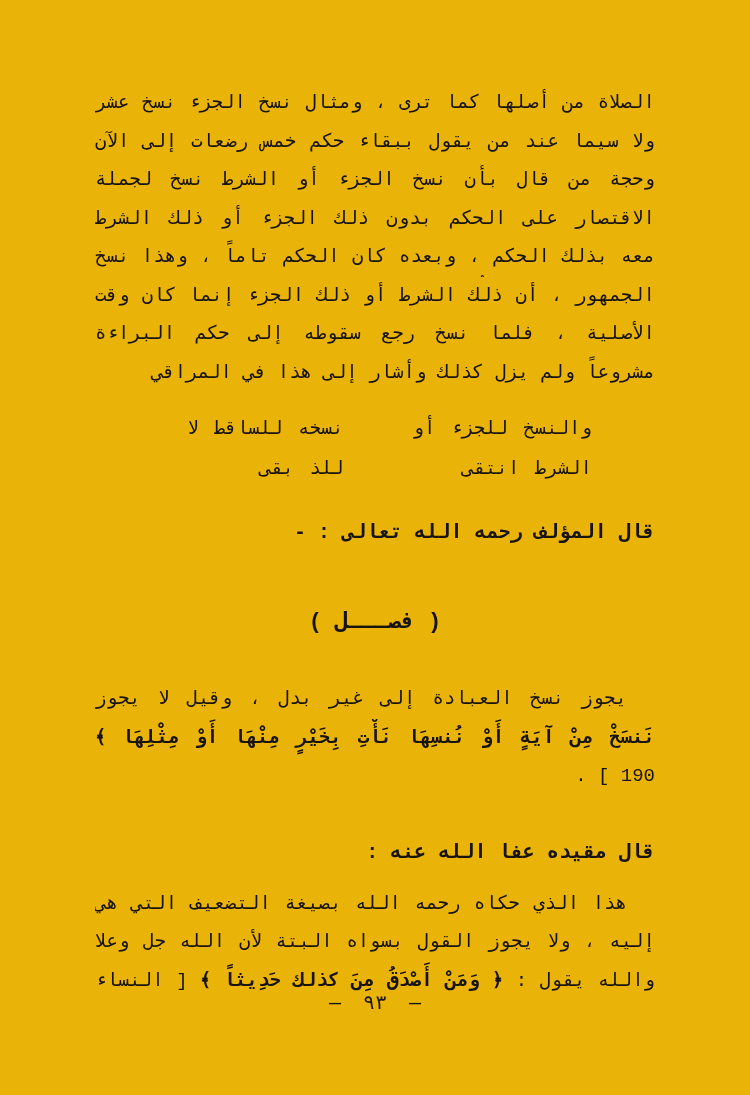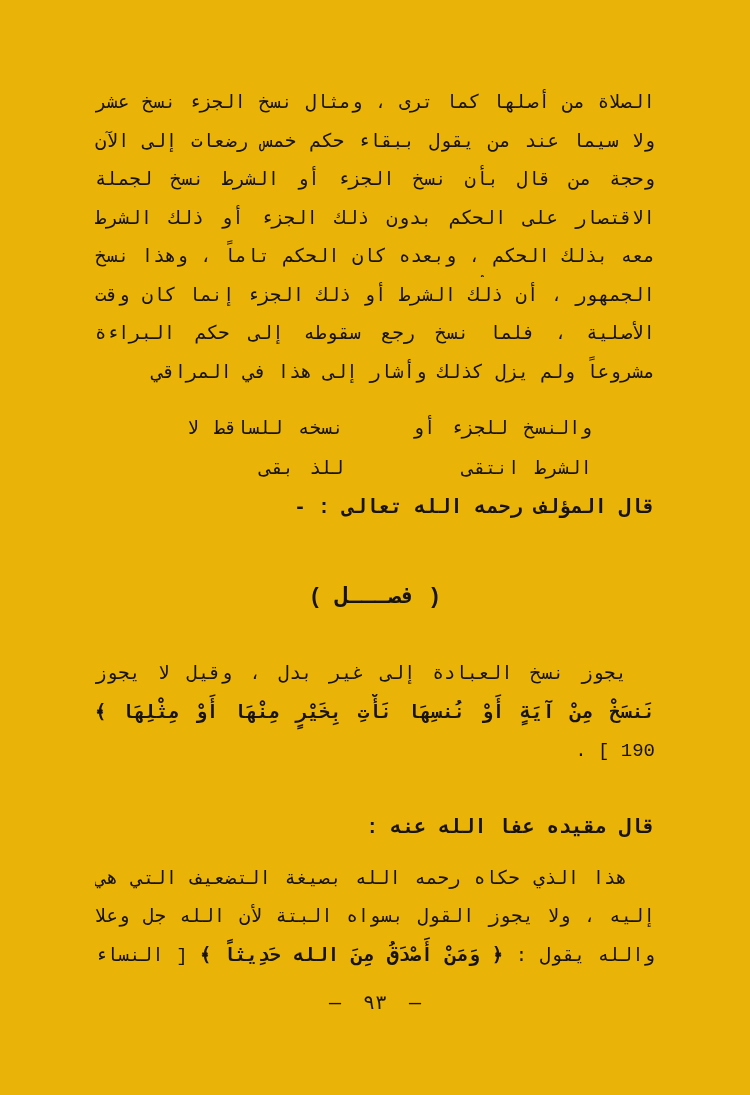--- a/index.html
+++ b/index.html
@@ -52,21 +52,21 @@
     font-size: 19px;
     line-height: 40px;
     word-spacing: 4px;
   }
   .intro-line {
     font-size: 20px;
     font-weight: bold;
     line-height: 38px;
     text-align: right;
   }
-  .author-line { }
+  .author-line { margin-top: 25px; }
   .scribe-line { margin-top: 38px; }
   .section-heading {
     margin-top: 50px;
     text-align: center;
     font-size: 22px;
     font-weight: bold;
     line-height: 42px;
     letter-spacing: 1px;
   }
   .para2 { margin-top: 36px; }
@@ -112,19 +112,19 @@
       <div class="bline indent"><span>يجوز نسخ العبادة إلى غير بدل ، وقيل لا يجوز لقوله تعالى : </span><span class="quran">﴿ مَا</span></div>
       <div class="bline"><span class="quran">نَنسَخْ مِنْ آيَةٍ أَوْ نُنسِهَا نَأْتِ بِخَيْرٍ مِنْهَا أَوْ مِثْلِهَا ﴾</span><span> الآية [ البقرة :</span></div>
       <div class="bline endline">190 ] .</div>
     </div>
 
     <div class="intro-line scribe-line">قال مقيده عفا الله عنه :</div>
 
     <div class="para3">
       <div class="bline indent">هذا الذي حكاه رحمه الله بصيغة التضعيف التي هي قيل ، يجب المصير</div>
       <div class="bline">إليه ، ولا يجوز القول بسواه البتة لأن الله جل وعلا صرح به في كتابه ،</div>
-      <div class="bline"><span>والله يقول : </span><span class="quran">﴿ وَمَنْ أَصْدَقُ مِنَ الله حَدِيثاً ﴾</span><span> [ النساء : 56 ] ، </span><span class="quran">﴿ وَمَنْ</span></div>
+      <div class="bline"><span>والله يقول : </span><span class="quran">﴿ وَمَنْ أَصْدَقُ مِنَ كذلك حَدِيثاً ﴾</span><span> [ النساء : 56 ] ، </span><span class="quran">﴿ وَمَنْ</span></div>
     </div>
 
   </div>
 
   <div class="page-number">— ٩٣ —</div>
 </div>
 
 </body></html>

